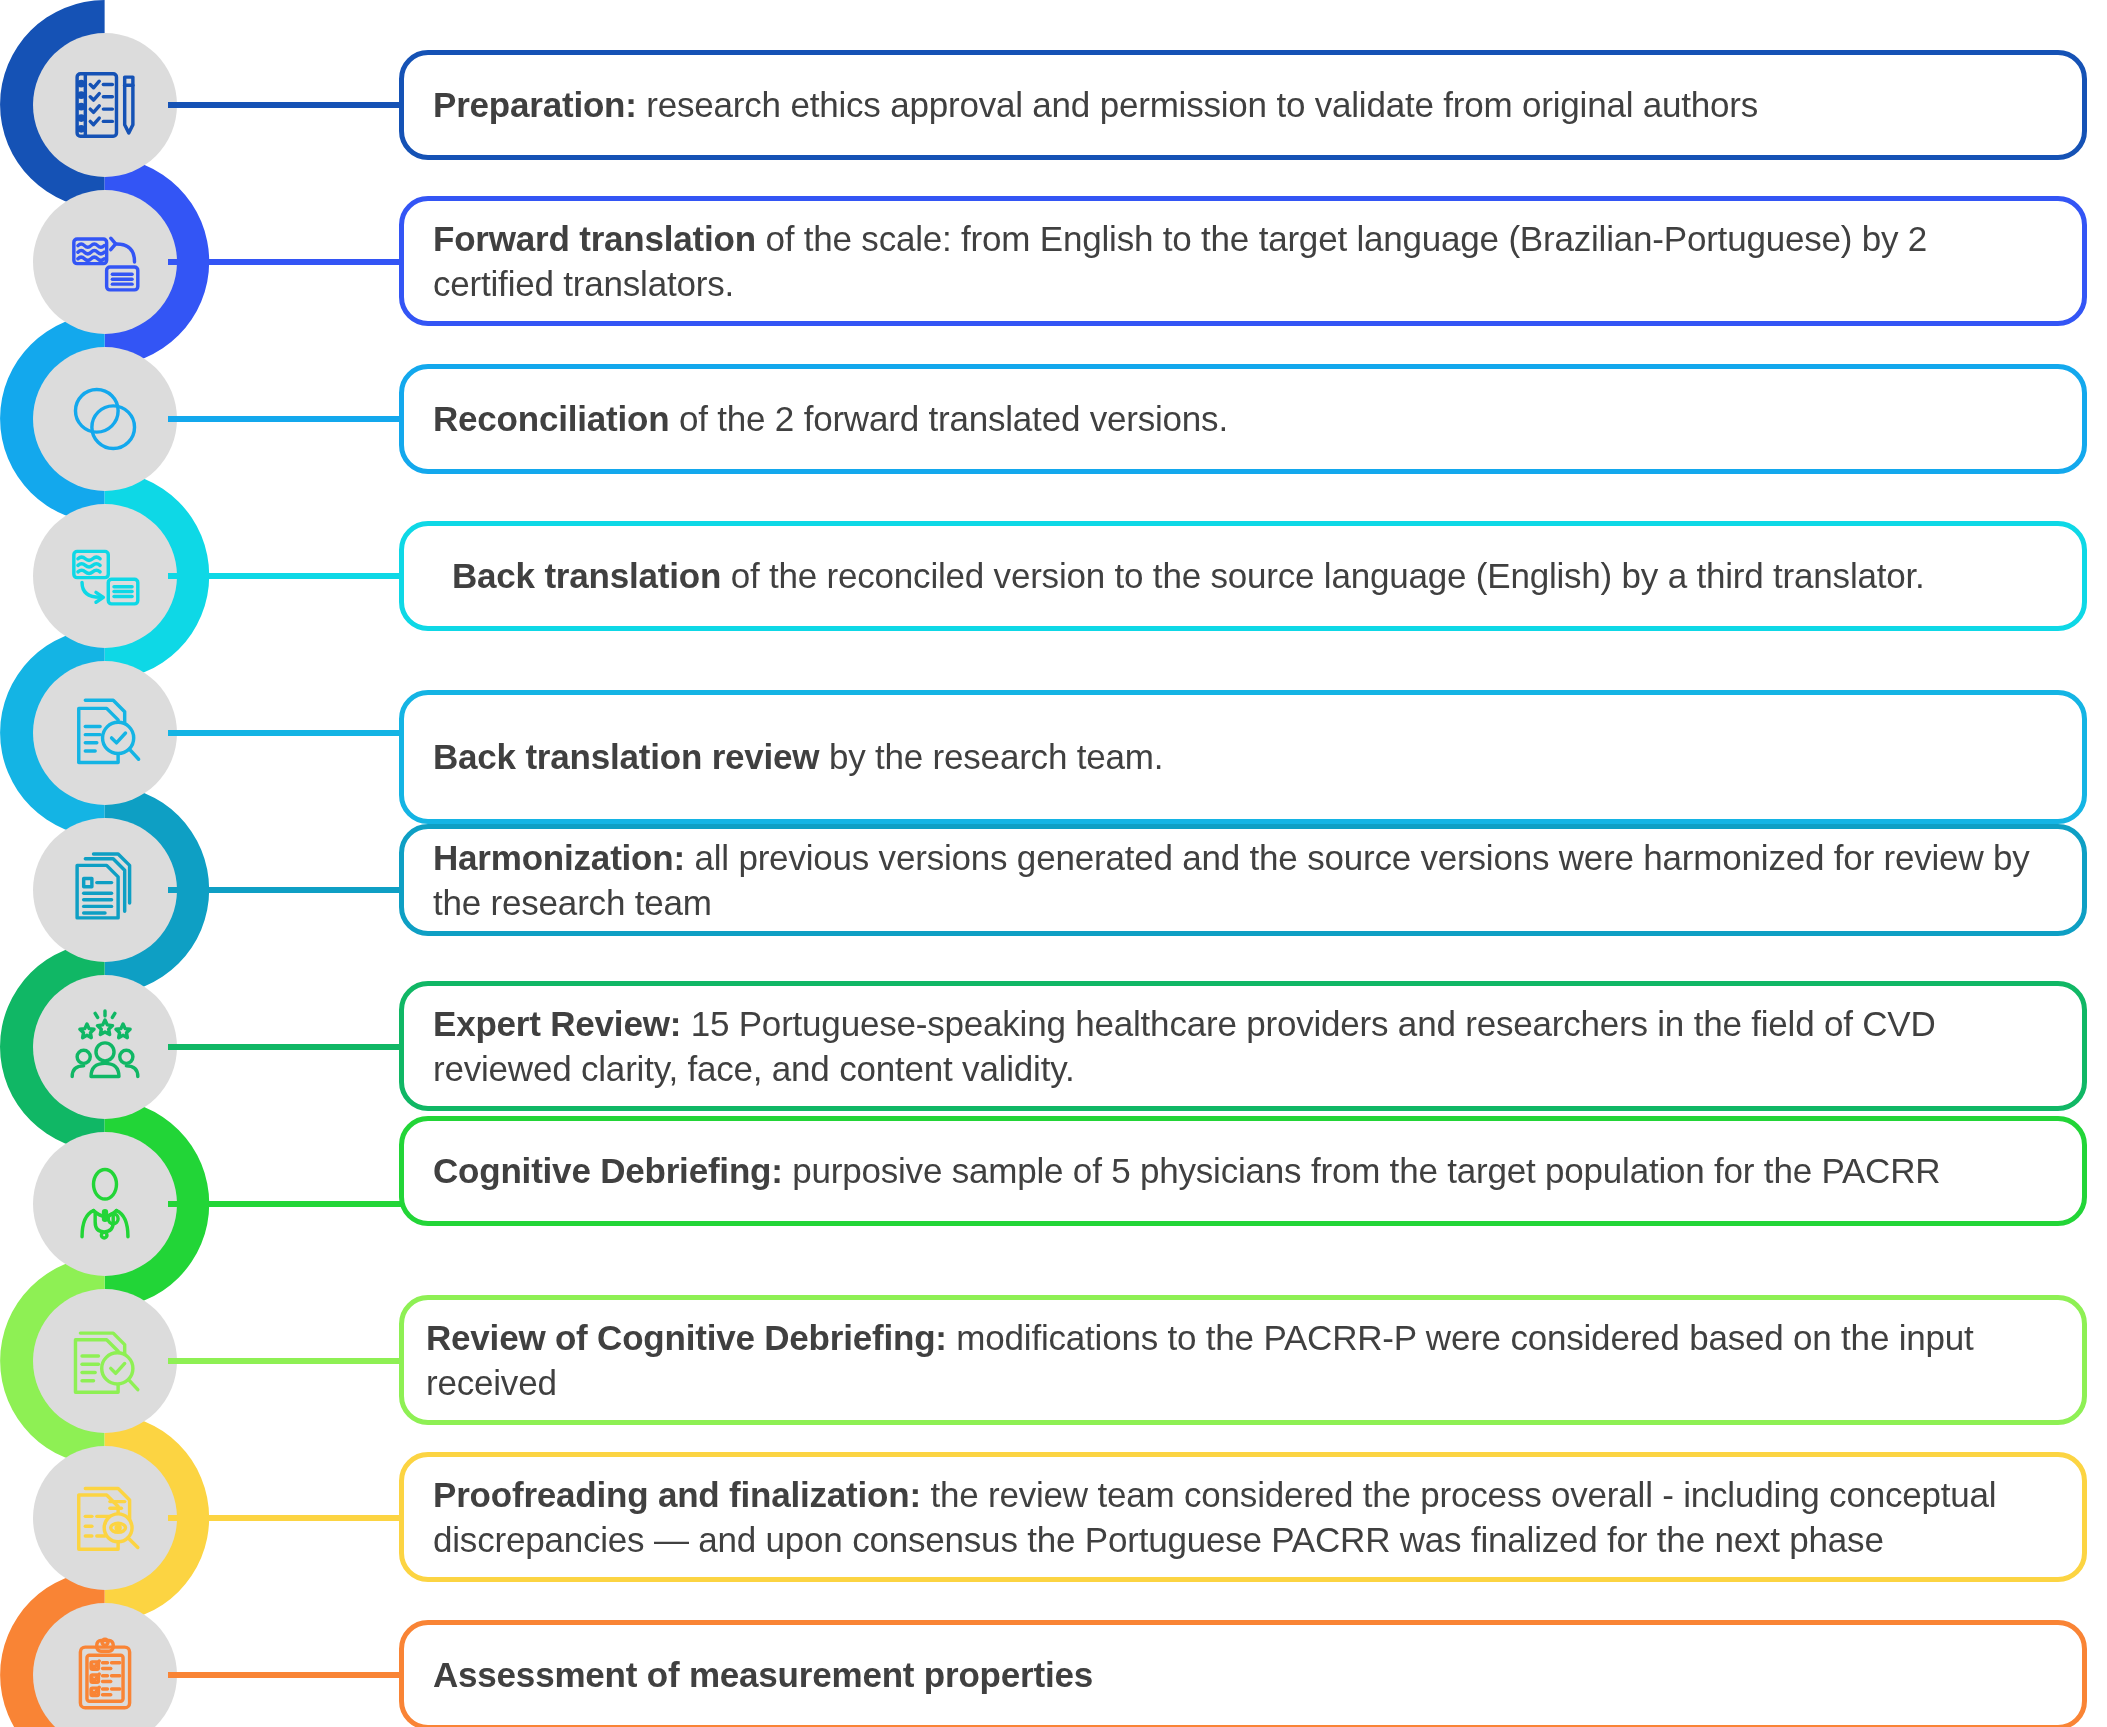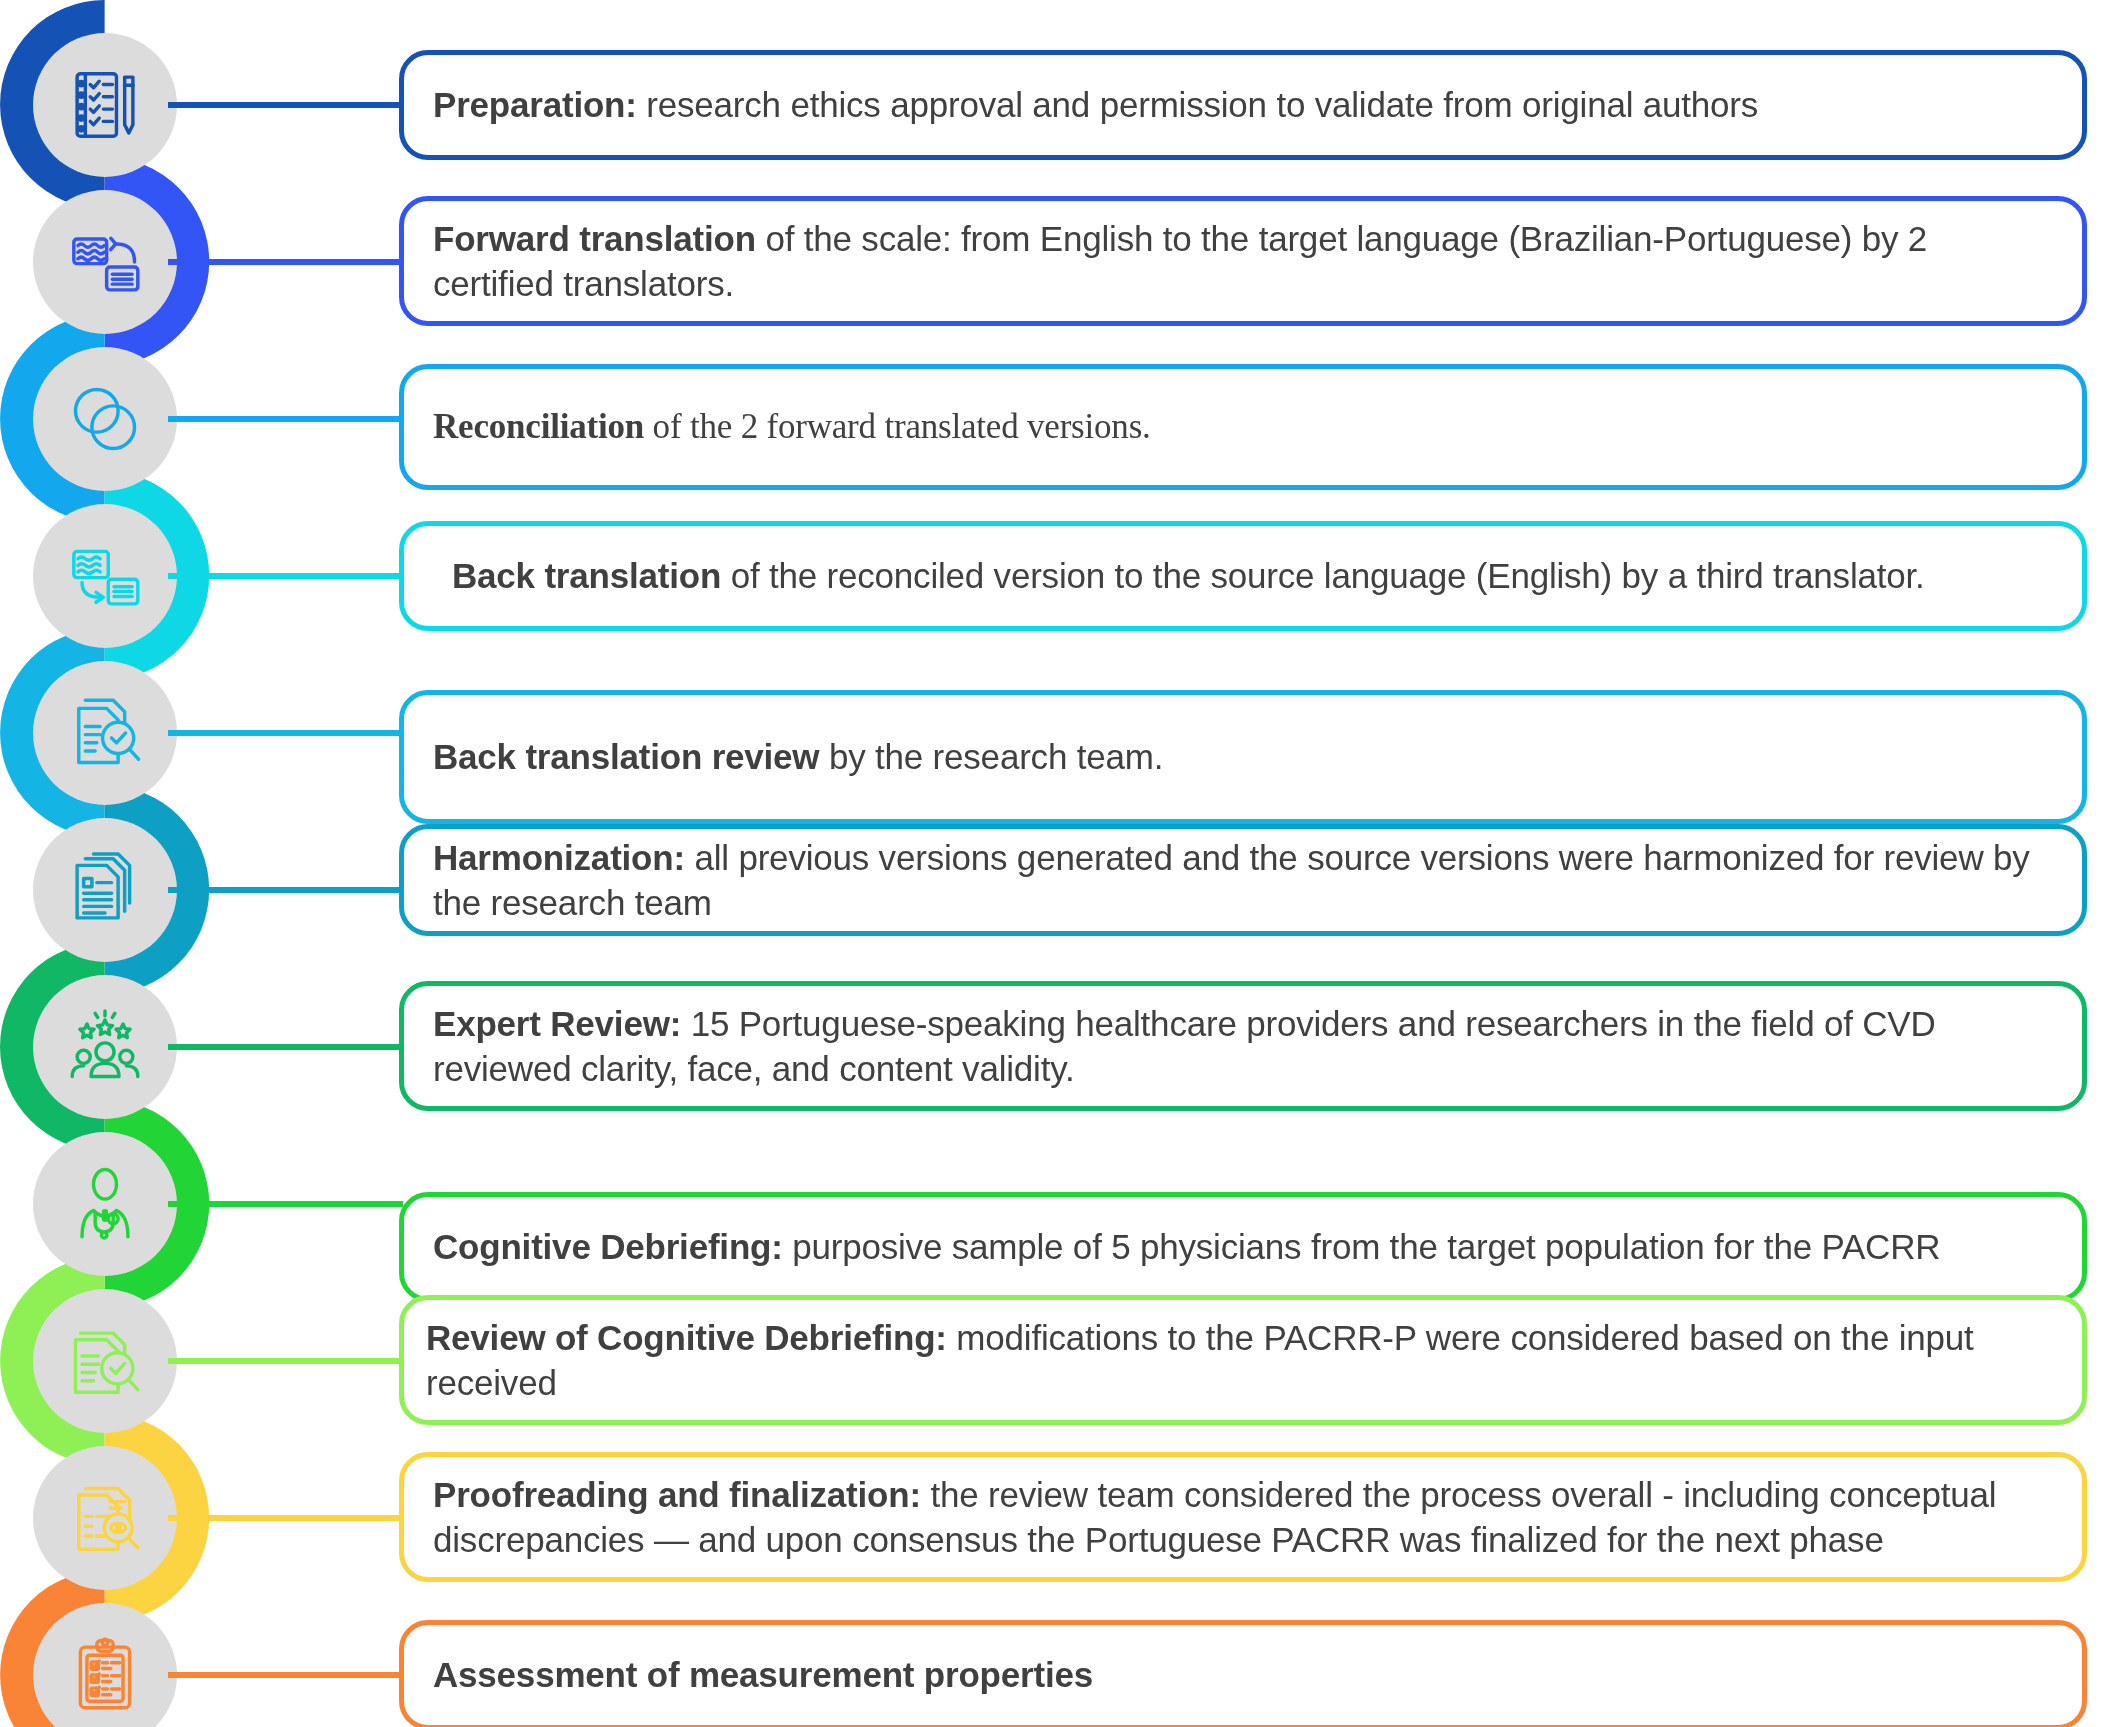--- a/index.html
+++ b/index.html
@@ -124,21 +124,21 @@
       </div>
       <div class="bubble" style="top: 347px;">
         <span>
           <svg viewBox="0 0 100 100" fill="none" stroke="#13a8ed" stroke-width="4.2" stroke-linecap="round" stroke-linejoin="round">
             <circle cx="40" cy="40" r="26"></circle>
             <circle cx="60" cy="60" r="26"></circle>
           </svg>
         </span>
       </div>
       <div class="stub" style="top: 416px; background: rgb(19, 168, 237);"></div>
-      <div class="pill" style="top: 364px; height: 126px; border-color: rgb(19, 168, 237); font-family: Liberation Serif, serif;">
+      <div class="pill" style="top: 364px; height: 110px; border-color: rgb(19, 168, 237);">
         <p><b>Reconciliation</b><span> of the 2 forward translated versions.</span></p>
       </div>
       <div class="bubble" style="top: 504px;">
         <span>
           <svg viewBox="0 0 100 100" fill="none" stroke="#0ed8e6" stroke-width="4.2" stroke-linecap="round" stroke-linejoin="round">
             <rect x="12" y="20" width="42" height="32" rx="4"></rect>
             <path d="M17 29 q4.5 -4 9 0 t9 0 t9 0"></path>
             <path d="M17 37 q4.5 -4 9 0 t9 0 t9 0"></path>
             <path d="M17 45 q4.5 -4 9 0 t9 0 t9 0"></path>
             <path d="M22 58 q0 18 22 18"></path>
@@ -223,21 +223,21 @@
             <path d="M36 58 q14 14 28 0"></path>
             <path d="M38 60 v12 q0 12 11 12 t11 -12 v-8"></path>
             <circle cx="60" cy="68" r="6"></circle>
             <circle cx="49" cy="88" r="3.4"></circle>
             <circle cx="50" cy="60" r="1.8" fill="#22d537"></circle>
             <circle cx="50" cy="68" r="1.8" fill="#22d537"></circle>
           </svg>
         </span>
       </div>
       <div class="stub" style="top: 1201px; background: rgb(34, 213, 55);"></div>
-      <div class="pill" style="top: 1192px; height: 110px; border-color: rgb(34, 213, 55);">
+      <div class="pill" style="top: 1116px; height: 110px; border-color: rgb(34, 213, 55);">
         <p><b>Cognitive Debriefing:</b><span> purposive sample of 5 physicians from the target population for the PACRR</span></p>
       </div>
       <div class="bubble" style="top: 1289px;">
         <span>
           <svg viewBox="0 0 100 100" fill="none" stroke="#8ef054" stroke-width="4.2" stroke-linecap="round" stroke-linejoin="round">
             <path d="M20 16 h40 l14 14 v34"></path>
             <path d="M14 24 h38 l14 14 v50 h-52 z"></path>
             <line x1="22" y1="44" x2="42" y2="44"></line>
             <line x1="22" y1="54" x2="42" y2="54"></line>
             <line x1="22" y1="64" x2="38" y2="64"></line>

